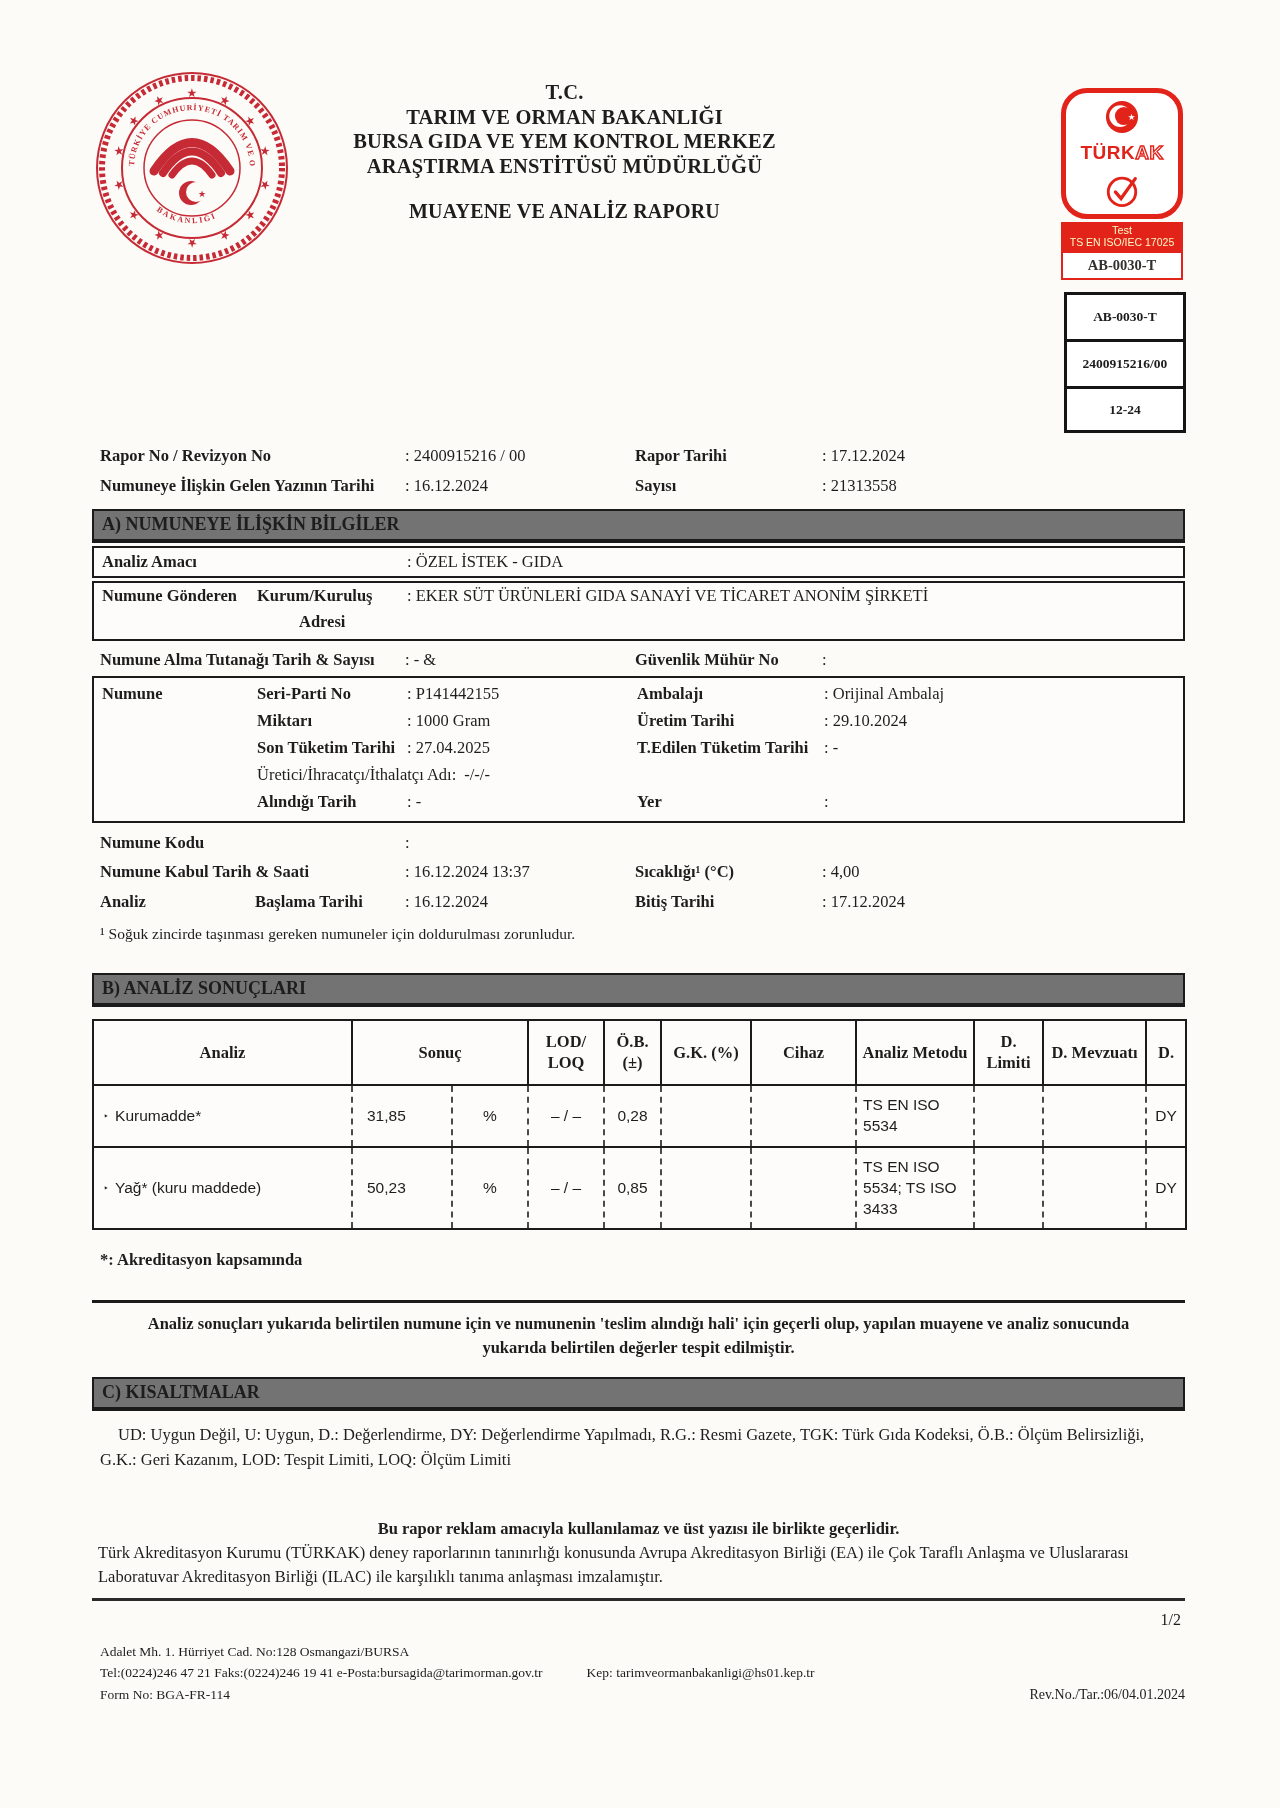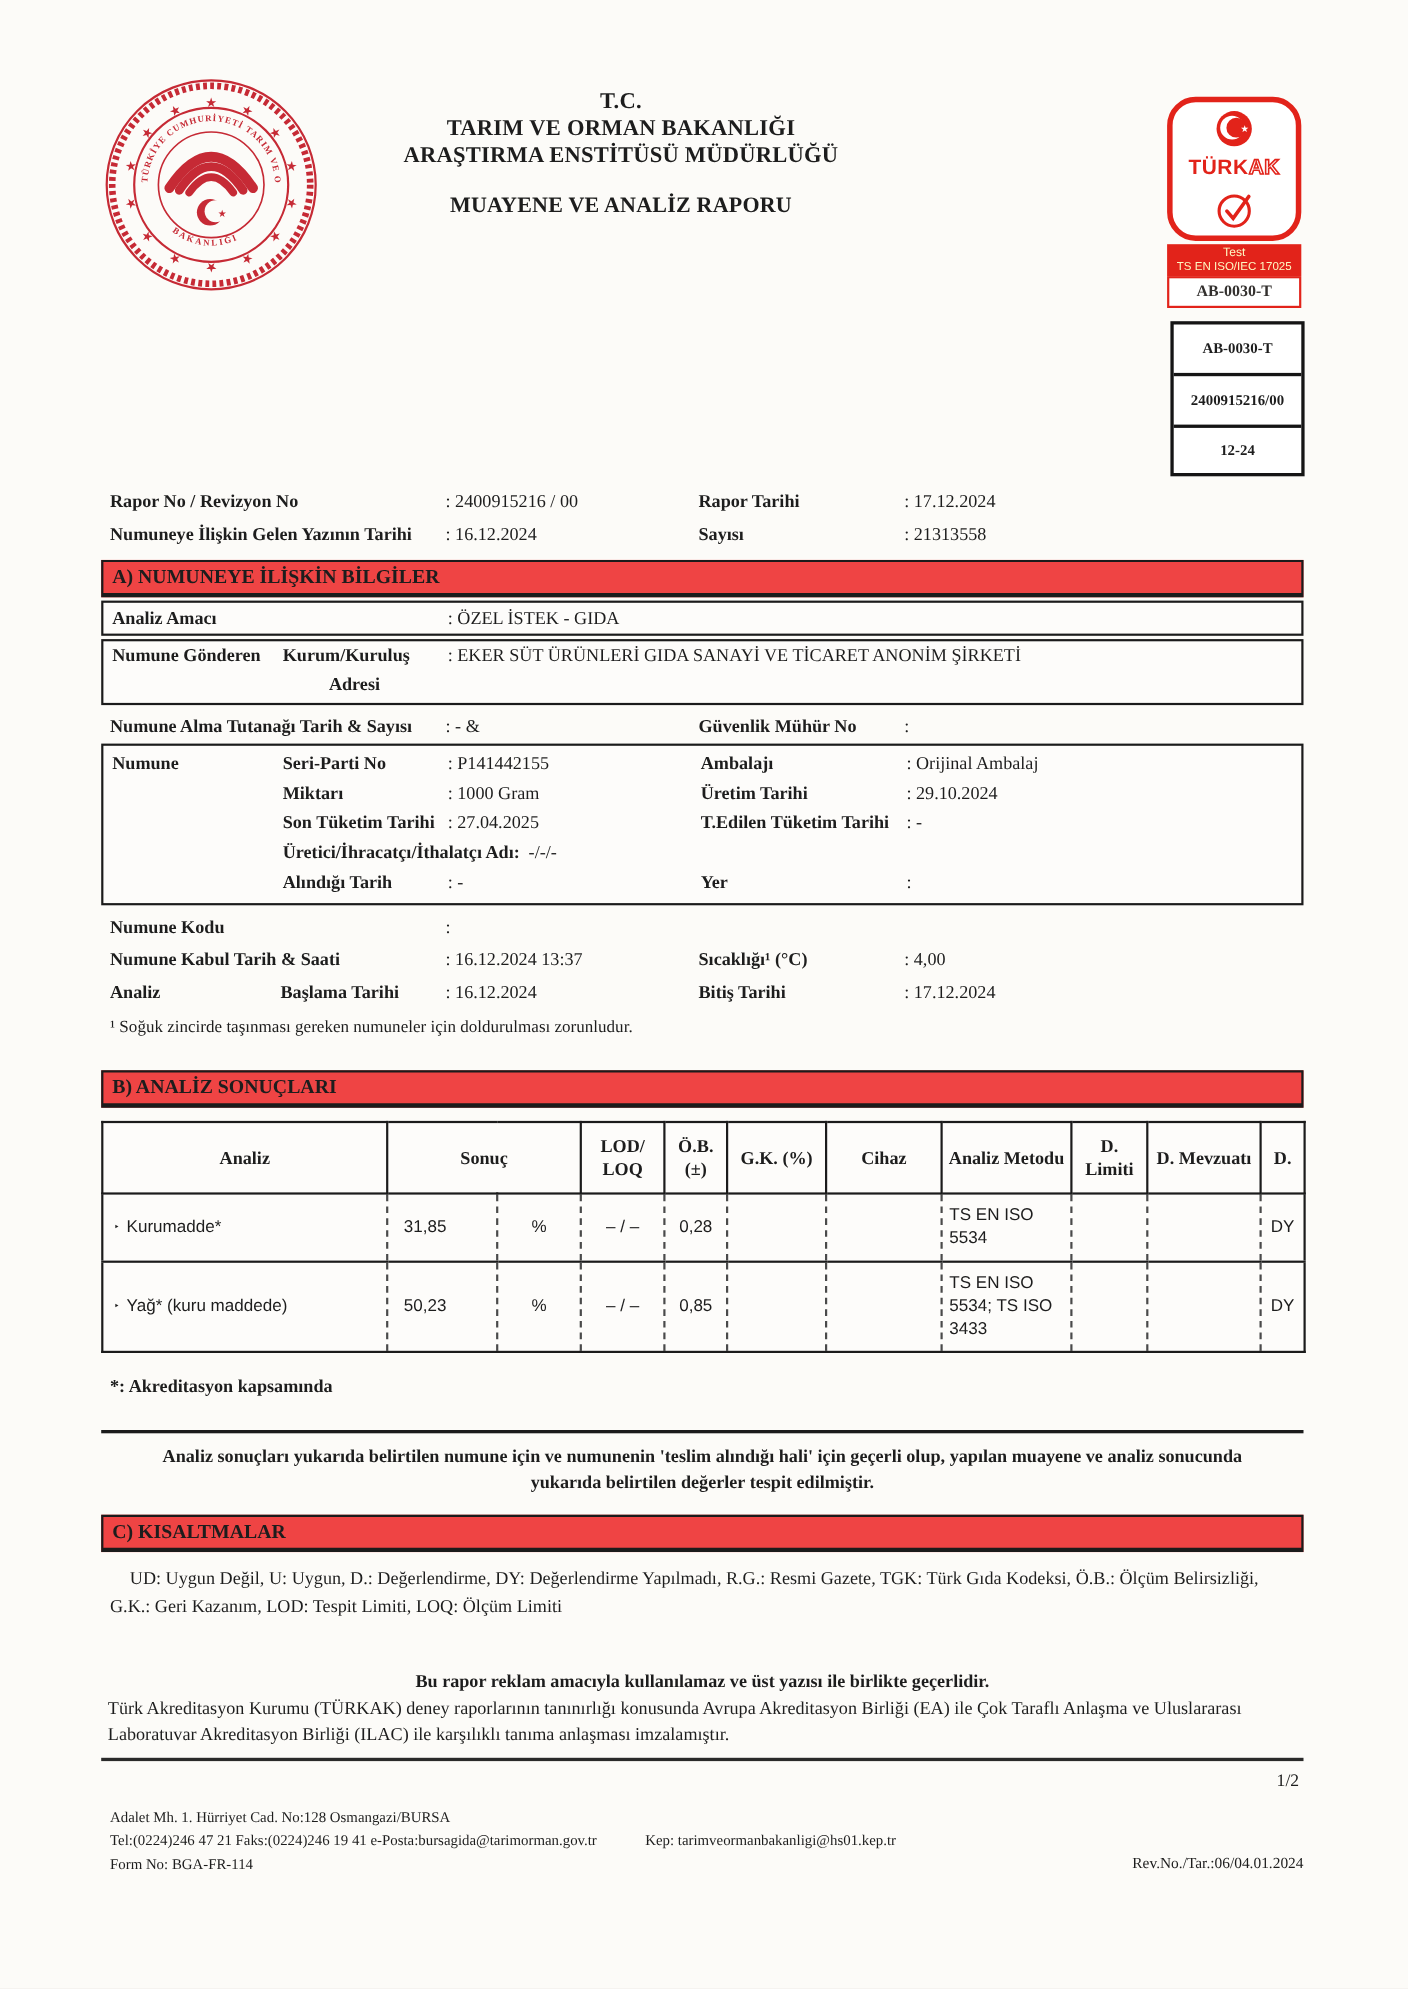--- a/index.html
+++ b/index.html
@@ -27,21 +27,21 @@
   .ref-cell:last-child{border-bottom:none;height:41px;}
   
   .content{position:absolute;left:92px;top:446px;width:1093px;font-size:16.5px;}
   .kv-row{display:flex;align-items:baseline;padding-left:8px;}
   .kv-l{min-width:305px;font-weight:bold;white-space:nowrap;}
   .kv-v{width:230px;white-space:nowrap;}
   .kv-l2{min-width:187px;font-weight:bold;white-space:nowrap;}
   .kv-v2{flex:1;}
   .mt10{margin-top:10px;} .mt9{margin-top:9px;}
   .sec-box{border:2.5px solid #1b1b1b;border-bottom-width:4px;margin-top:13px;
-           font-weight:bold;font-size:18px;padding:3px 8px 4px;background:#ef4444;}
+           font-weight:bold;font-size:18px;padding:3px 8px 4px;background:#737373;}
   .row-box{border:2px solid #1b1b1b;margin-top:3px;background:#fdfcfa;}
   .amaci{display:flex;align-items:baseline;padding:4px 8px;}
   .amaci .kv-l{min-width:305px;}
   .gonderen{padding:3px 8px 7px;}
   .g-grid{display:grid;grid-template-columns:155px 150px 1fr;row-gap:6px;}
   .g-grid .lab{font-weight:bold;}
   .addr-val{max-width:655px;line-height:1.45;}
   .numune-box{border:2px solid #1b1b1b;margin-top:6px;position:relative;padding:6px 8px 9px 0;background:#fdfcfa;}
   .numune-tag{position:absolute;left:8px;top:6px;font-weight:bold;}
   .n-row{display:flex;align-items:baseline;padding-left:163px;margin-top:7px;}
@@ -119,20 +119,21 @@
     <g>
       <circle cx="99" cy="125" r="12" fill="#c62a35"></circle>
       <circle cx="104" cy="124" r="10" fill="#fcfbf8"></circle>
       <text x="106" y="129" font-size="9" fill="#c62a35">★</text>
     </g>
   </svg>
 
   <div class="title-block">
     <div>T.C.</div>
     <div>TARIM VE ORMAN BAKANLIĞI</div>
+    <div>BURSA GIDA VE YEM KONTROL MERKEZ</div>
     <div>ARAŞTIRMA ENSTİTÜSÜ MÜDÜRLÜĞÜ</div>
     <div class="report-title">MUAYENE VE ANALİZ RAPORU</div>
   </div>
 
   <div class="turkak">
     <div class="tk-square">
       <svg width="36" height="34" viewBox="0 0 36 36">
         <circle cx="18" cy="18" r="17" fill="#e2231a"></circle>
         <circle cx="16" cy="17" r="11.5" fill="#fff"></circle>
         <circle cx="20" cy="17" r="9.5" fill="#e2231a"></circle>
@@ -210,21 +211,21 @@
         <span class="kv-l2">Üretim Tarihi</span>
         <span class="kv-v2">: 29.10.2024</span>
       </div>
       <div class="n-row">
         <span class="n-l">Son Tüketim Tarihi</span>
         <span class="n-v">: 27.04.2025</span>
         <span class="kv-l2">T.Edilen Tüketim Tarihi</span>
         <span class="kv-v2">: -</span>
       </div>
       <div class="n-row">
-        <span style="font-weight:bold;white-space:nowrap;">Üretici/İhracatçı/İthalatçı Adı:</span>
+        <span style="font-weight:normal;white-space:nowrap;">Üretici/İhracatçı/İthalatçı Adı:</span>
         <span style="margin-left:8px;">-/-/-</span>
       </div>
       <div class="n-row">
         <span class="n-l">Alındığı  Tarih</span>
         <span class="n-v">: -</span>
         <span class="kv-l2">Yer</span>
         <span class="kv-v2">:</span>
       </div>
     </div>
 

